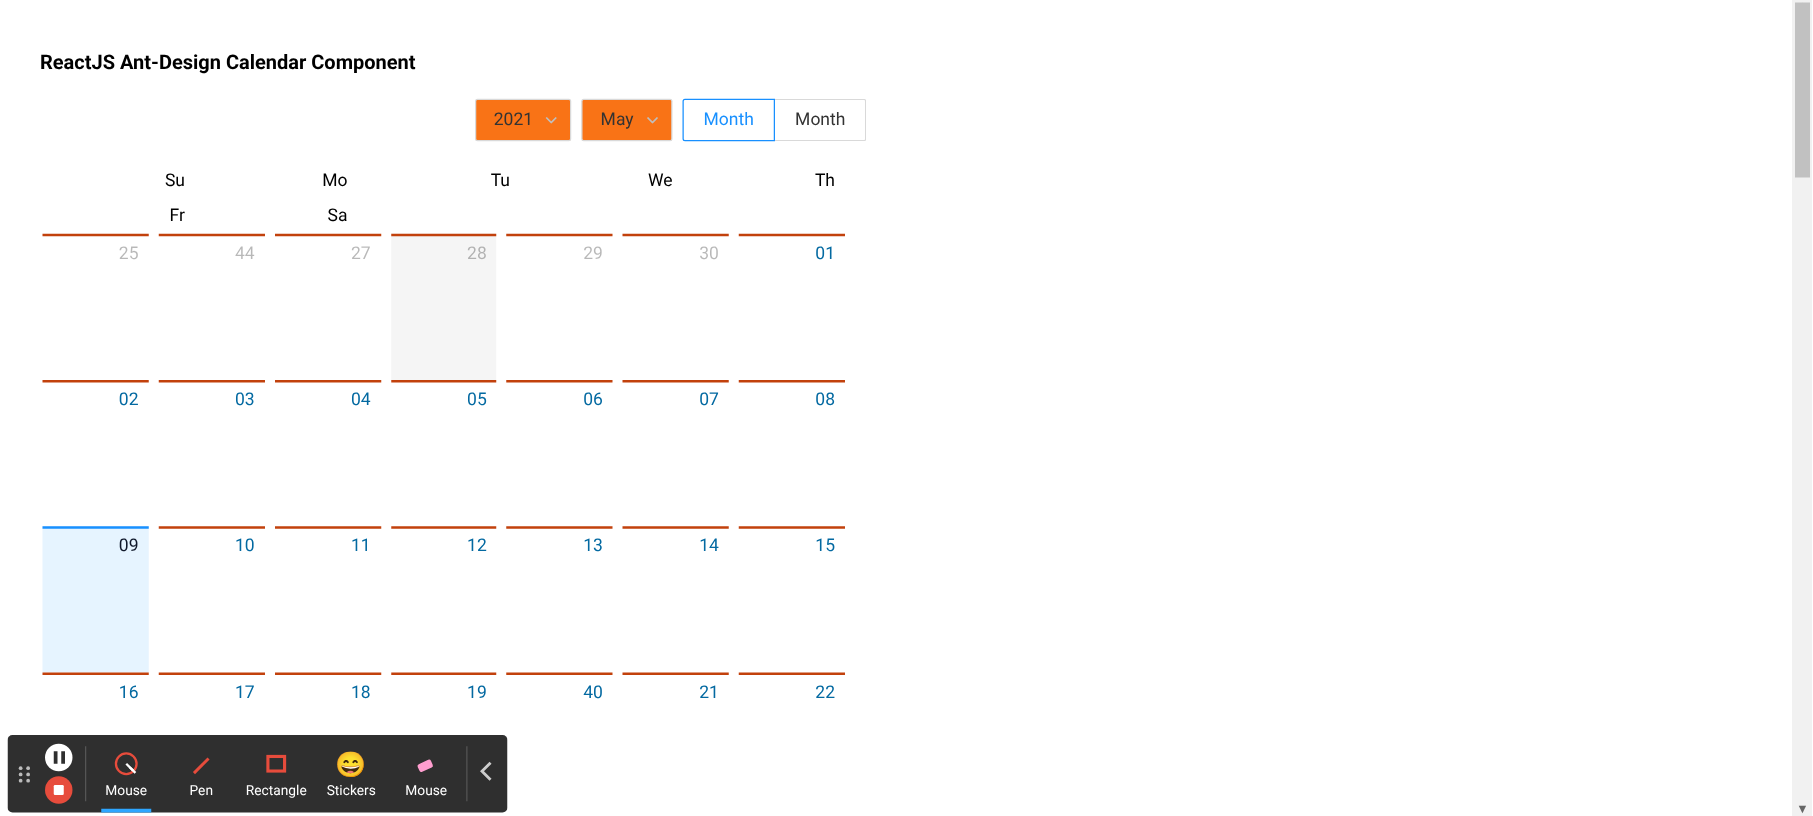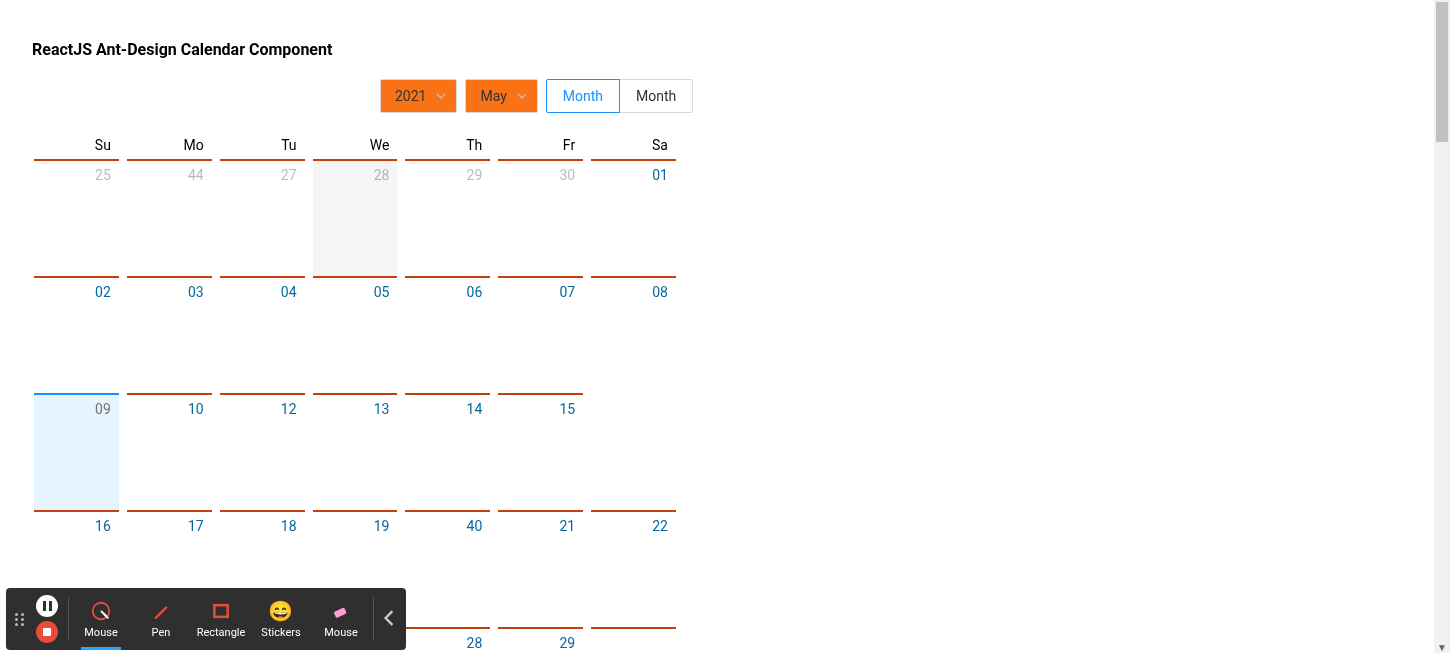--- a/index.html
+++ b/index.html
@@ -75,21 +75,21 @@
     .radio-btn + .radio-btn { border-left: none; }
     .radio-btn.active { border-color:#1890ff; color:#1890ff; z-index:1; position:relative; }
     .radio-btn:first-child { border-radius:2px 0 0 2px; }
     .radio-btn:last-child  { border-radius:0 2px 2px 0; }
 
     .calendar {
       width: 650px;
     }
     .dow-row {
       display:grid;
-      grid-template-columns: repeat(7, 1fr);
+      grid-template-columns: repeat(5, 1fr);
     }
     .dow {
       text-align:right;
       padding: 6px 12px 6px 0;
       font-size:14px;
       color:#000;
     }
 
     .weeks {}
     .week-row {
@@ -112,21 +112,21 @@
       padding: 6px 8px 0 0;
       font-size:14px;
       color:#0369a1;
     }
     .out .day-num { color: rgba(0,0,0,0.28); }
 
     .today .day-inner {
       border-top: 2px solid #1890ff;
       background: #e6f4ff;
     }
-    .today .day-num { color:#737373; }
+    .today .day-num { color:#0f172a; }
 
     .hovered .day-inner {
       background:#f5f5f5;
     }
 
     
     .toolbar {
       position:fixed;
       left:6px; bottom:3px;
       background:#2f2f2f;
@@ -317,20 +317,25 @@
               <div class="day-num">09</div>
             </div>
           </div>
           <div class="day-cell">
             <div class="day-inner">
               <div class="day-num">10</div>
             </div>
           </div>
           <div class="day-cell">
             <div class="day-inner">
+              <div class="day-num">11</div>
+            </div>
+          </div>
+          <div class="day-cell">
+            <div class="day-inner">
               <div class="day-num">12</div>
             </div>
           </div>
           <div class="day-cell">
             <div class="day-inner">
               <div class="day-num">13</div>
             </div>
           </div>
           <div class="day-cell">
             <div class="day-inner">

